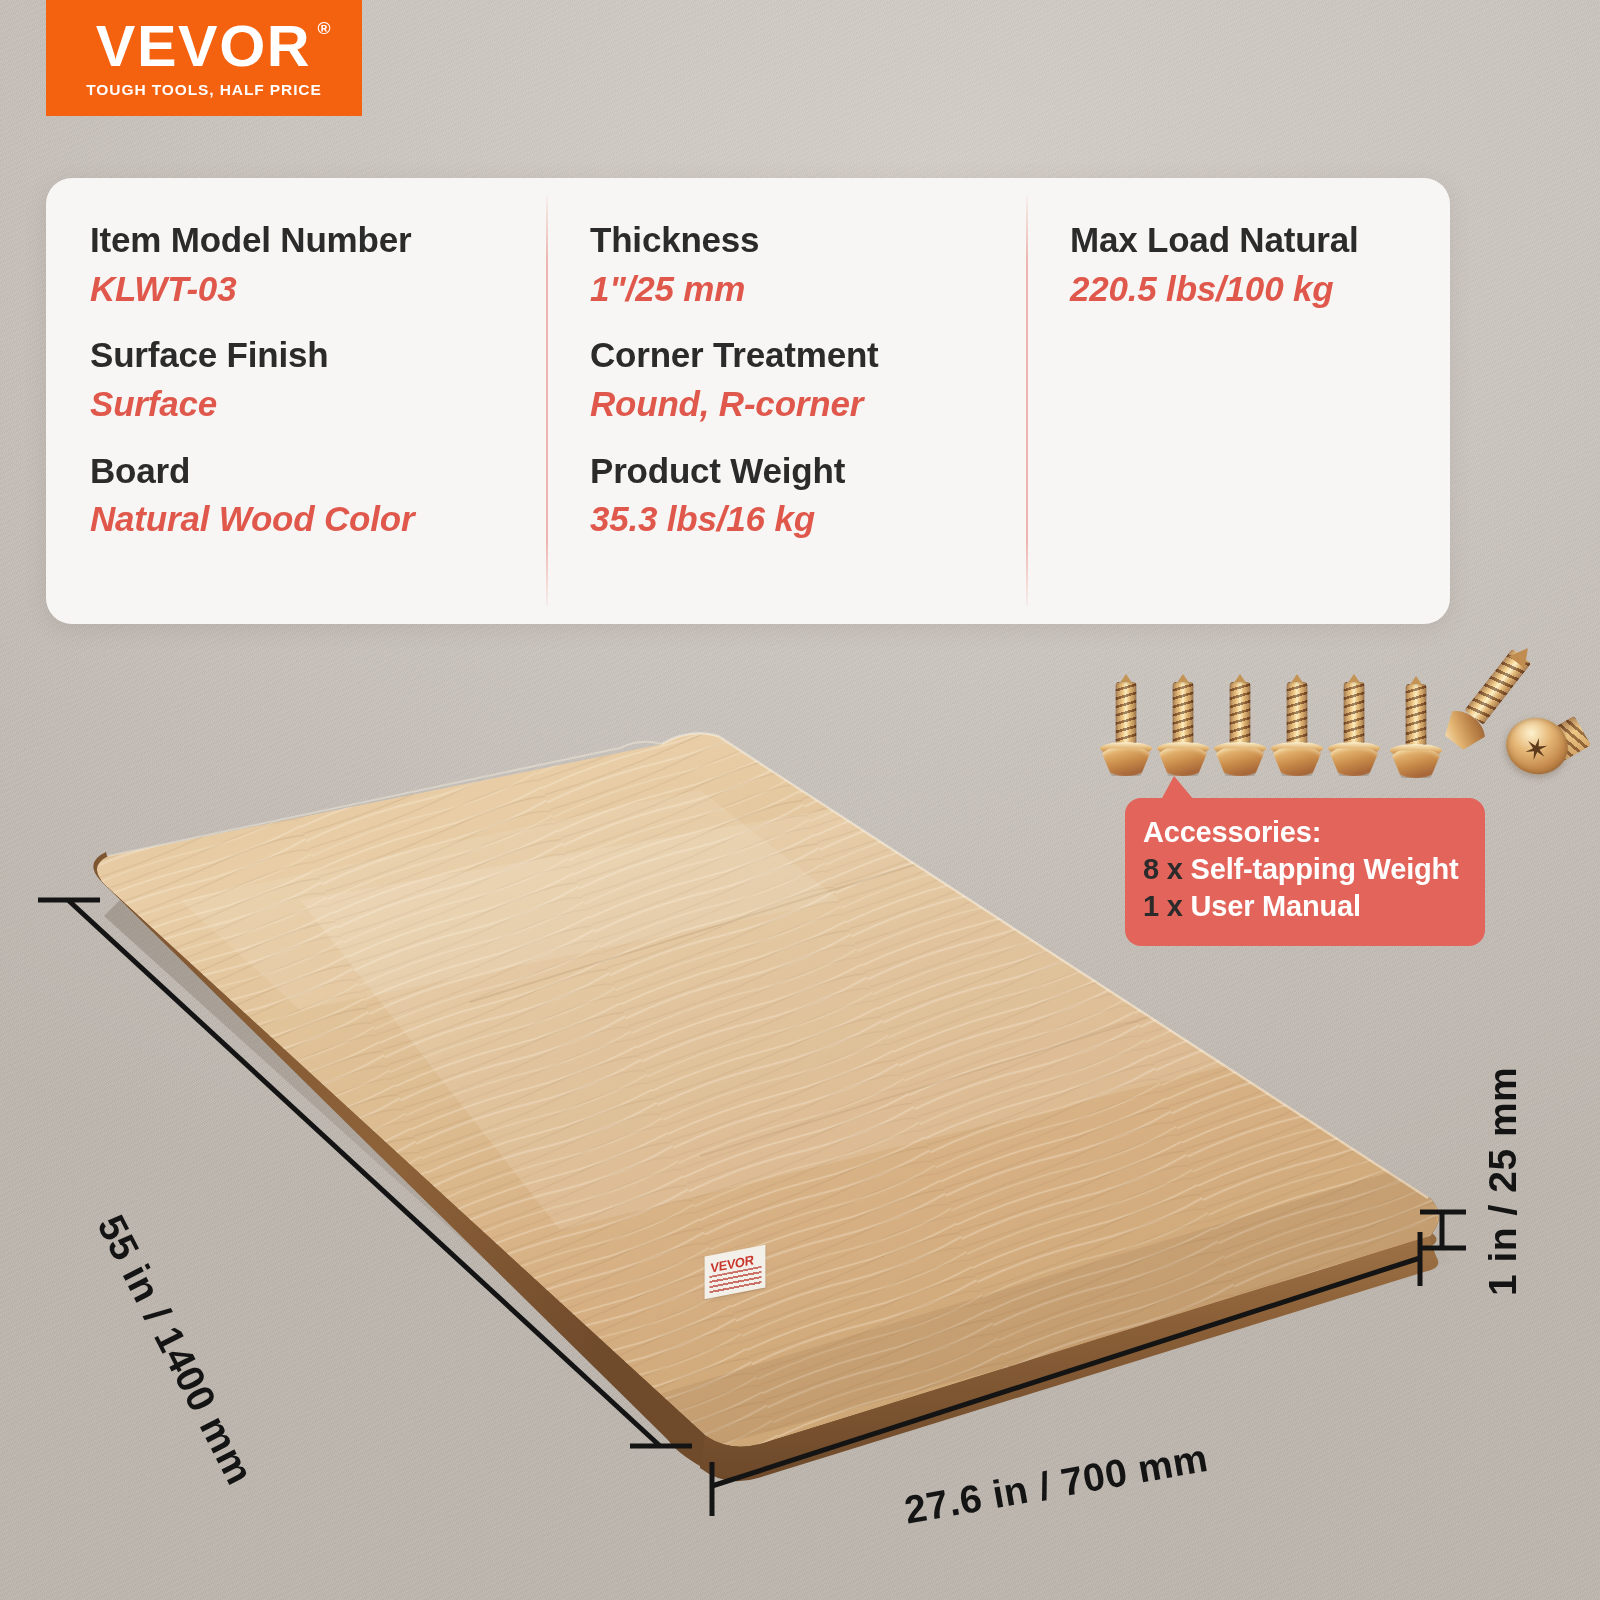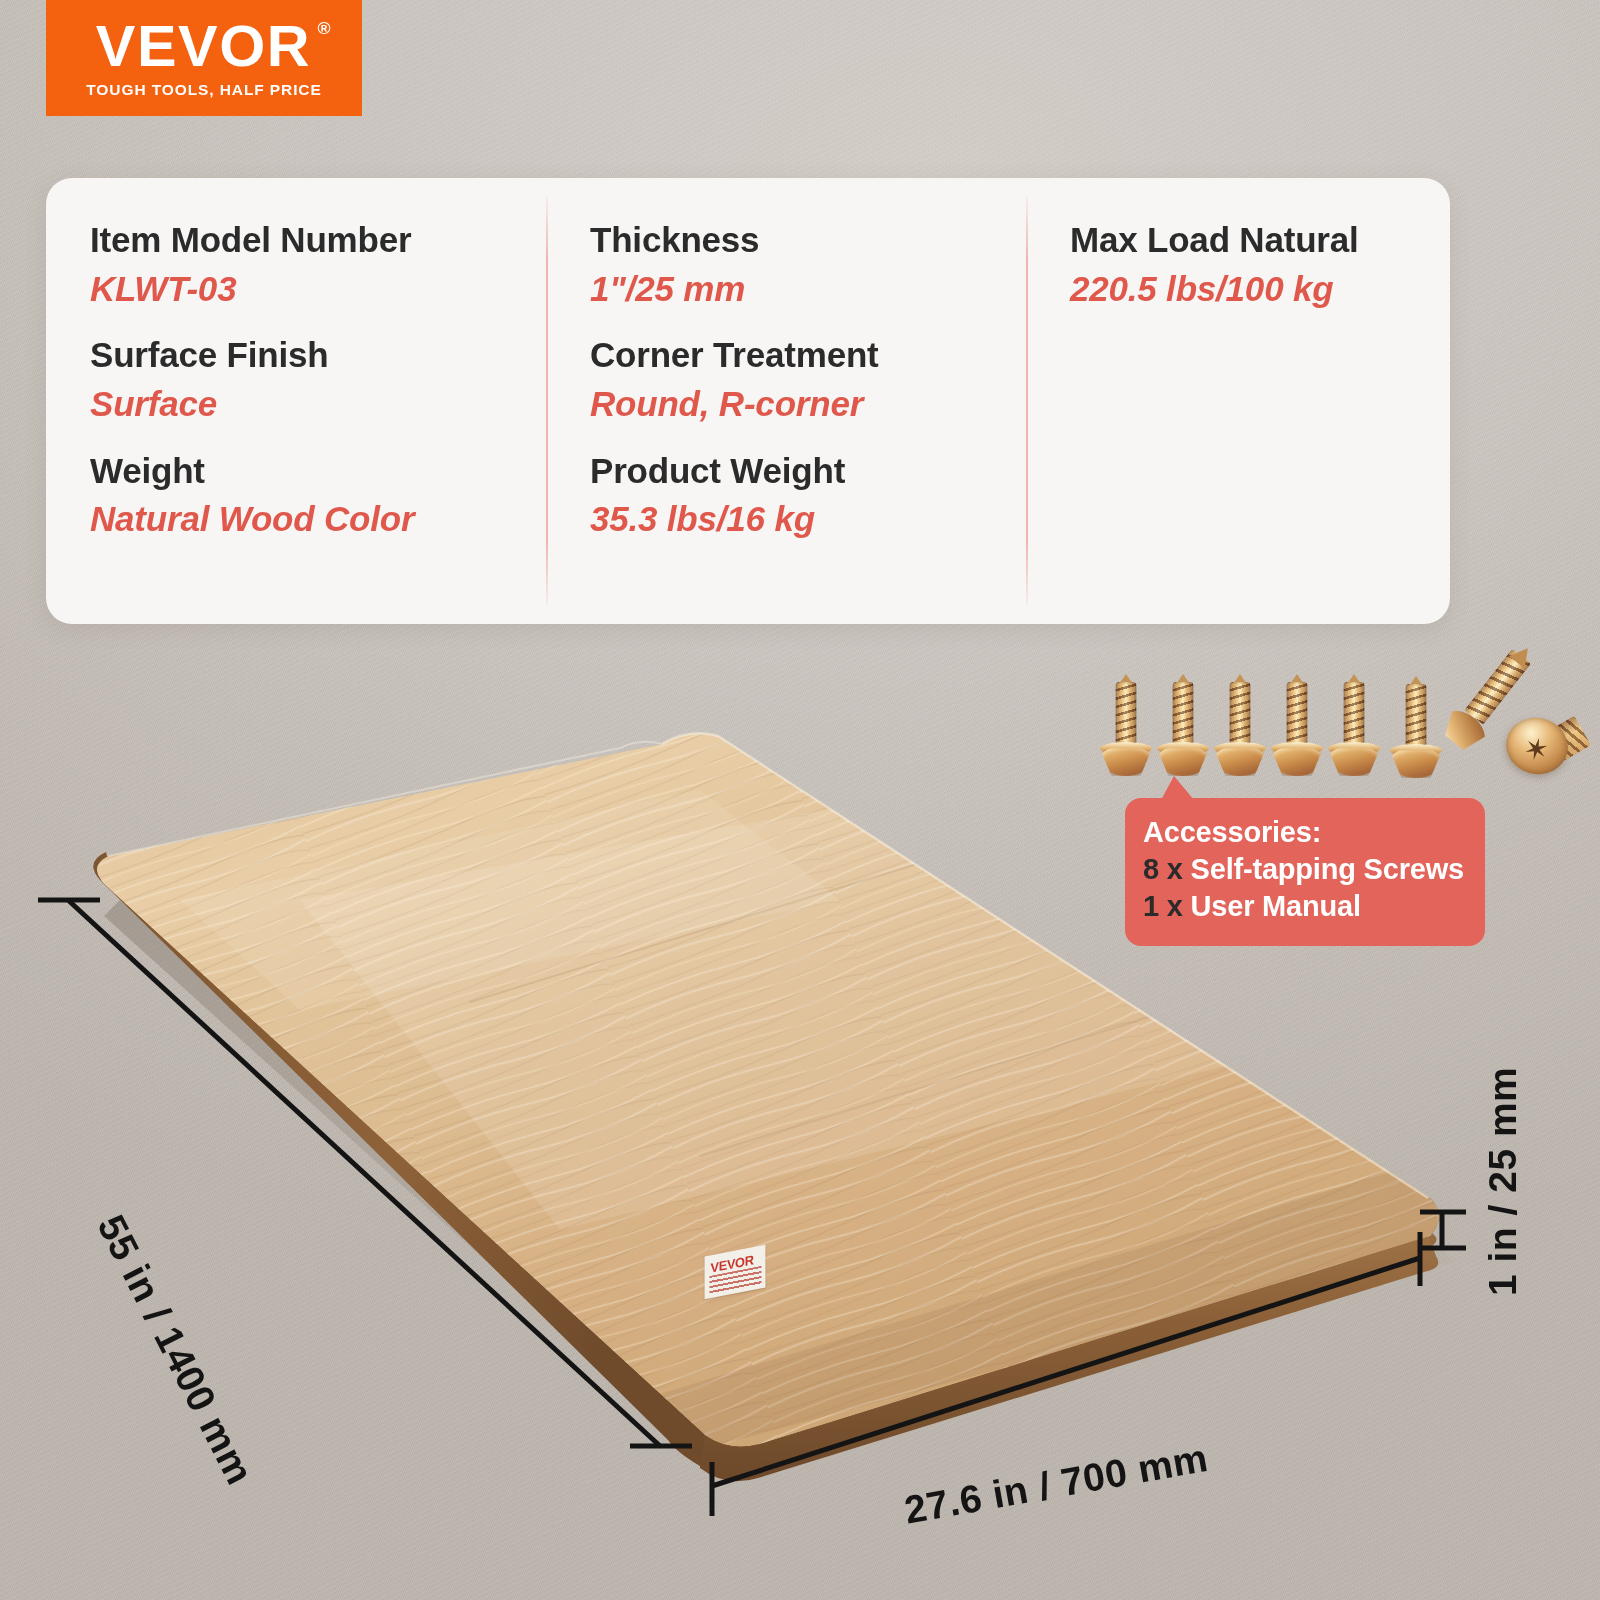--- a/index.html
+++ b/index.html
@@ -491,21 +491,21 @@
     <div class="spec-col">
       <div class="spec-item">
         <div class="spec-label">Item Model Number</div>
         <div class="spec-value">KLWT-03</div>
       </div>
       <div class="spec-item">
         <div class="spec-label">Surface Finish</div>
         <div class="spec-value">Surface</div>
       </div>
       <div class="spec-item">
-        <div class="spec-label">Weight</div>
+        <div class="spec-label">Board</div>
         <div class="spec-value">Natural Wood Color</div>
       </div>
     </div>
 
     <div class="spec-col">
       <div class="spec-item">
         <div class="spec-label">Thickness</div>
         <div class="spec-value">1"/25 mm</div>
       </div>
       <div class="spec-item">
@@ -575,21 +575,21 @@
       <div class="f-disc">
         <div class="f-cross">✶</div>
       </div>
     </div>
   </div>
 
   <div class="accessories">
     <div class="acc-title">Accessories:</div>
     <div class="acc-row">
       <span class="acc-qty">8 x</span>
-      <span>Self-tapping Screws</span>
+      <span>Self-tapping Weight</span>
     </div>
     <div class="acc-row">
       <span class="acc-qty">1 x</span>
       <span>User Manual</span>
     </div>
   </div>
 
   <div class="dim dim-left">55 in / 1400 mm</div>
   <div class="dim dim-bottom">27.6 in / 700 mm</div>
   <div class="dim dim-right">1 in / 25 mm</div>

